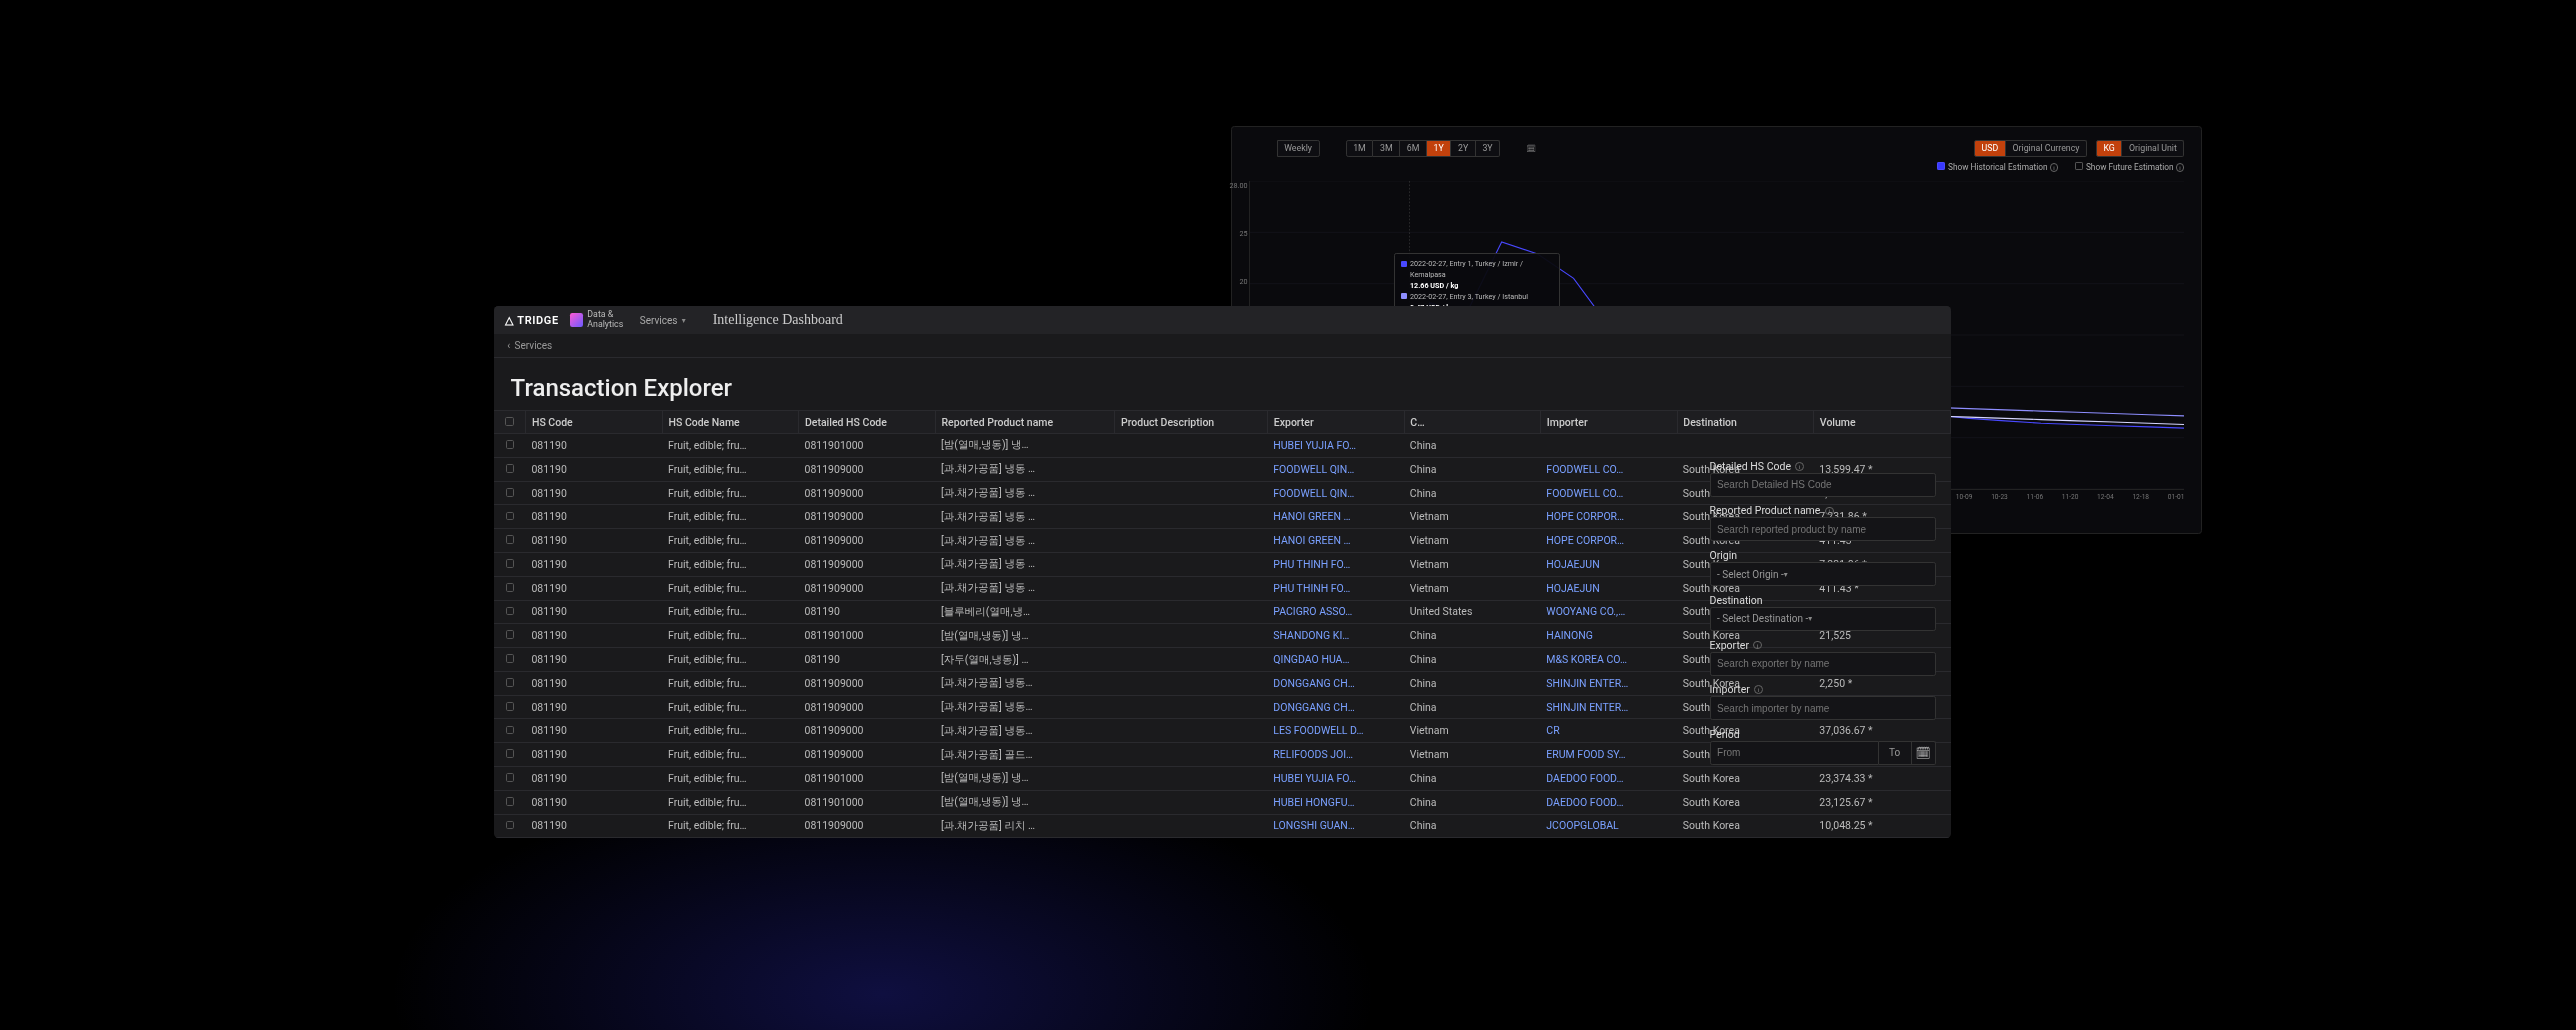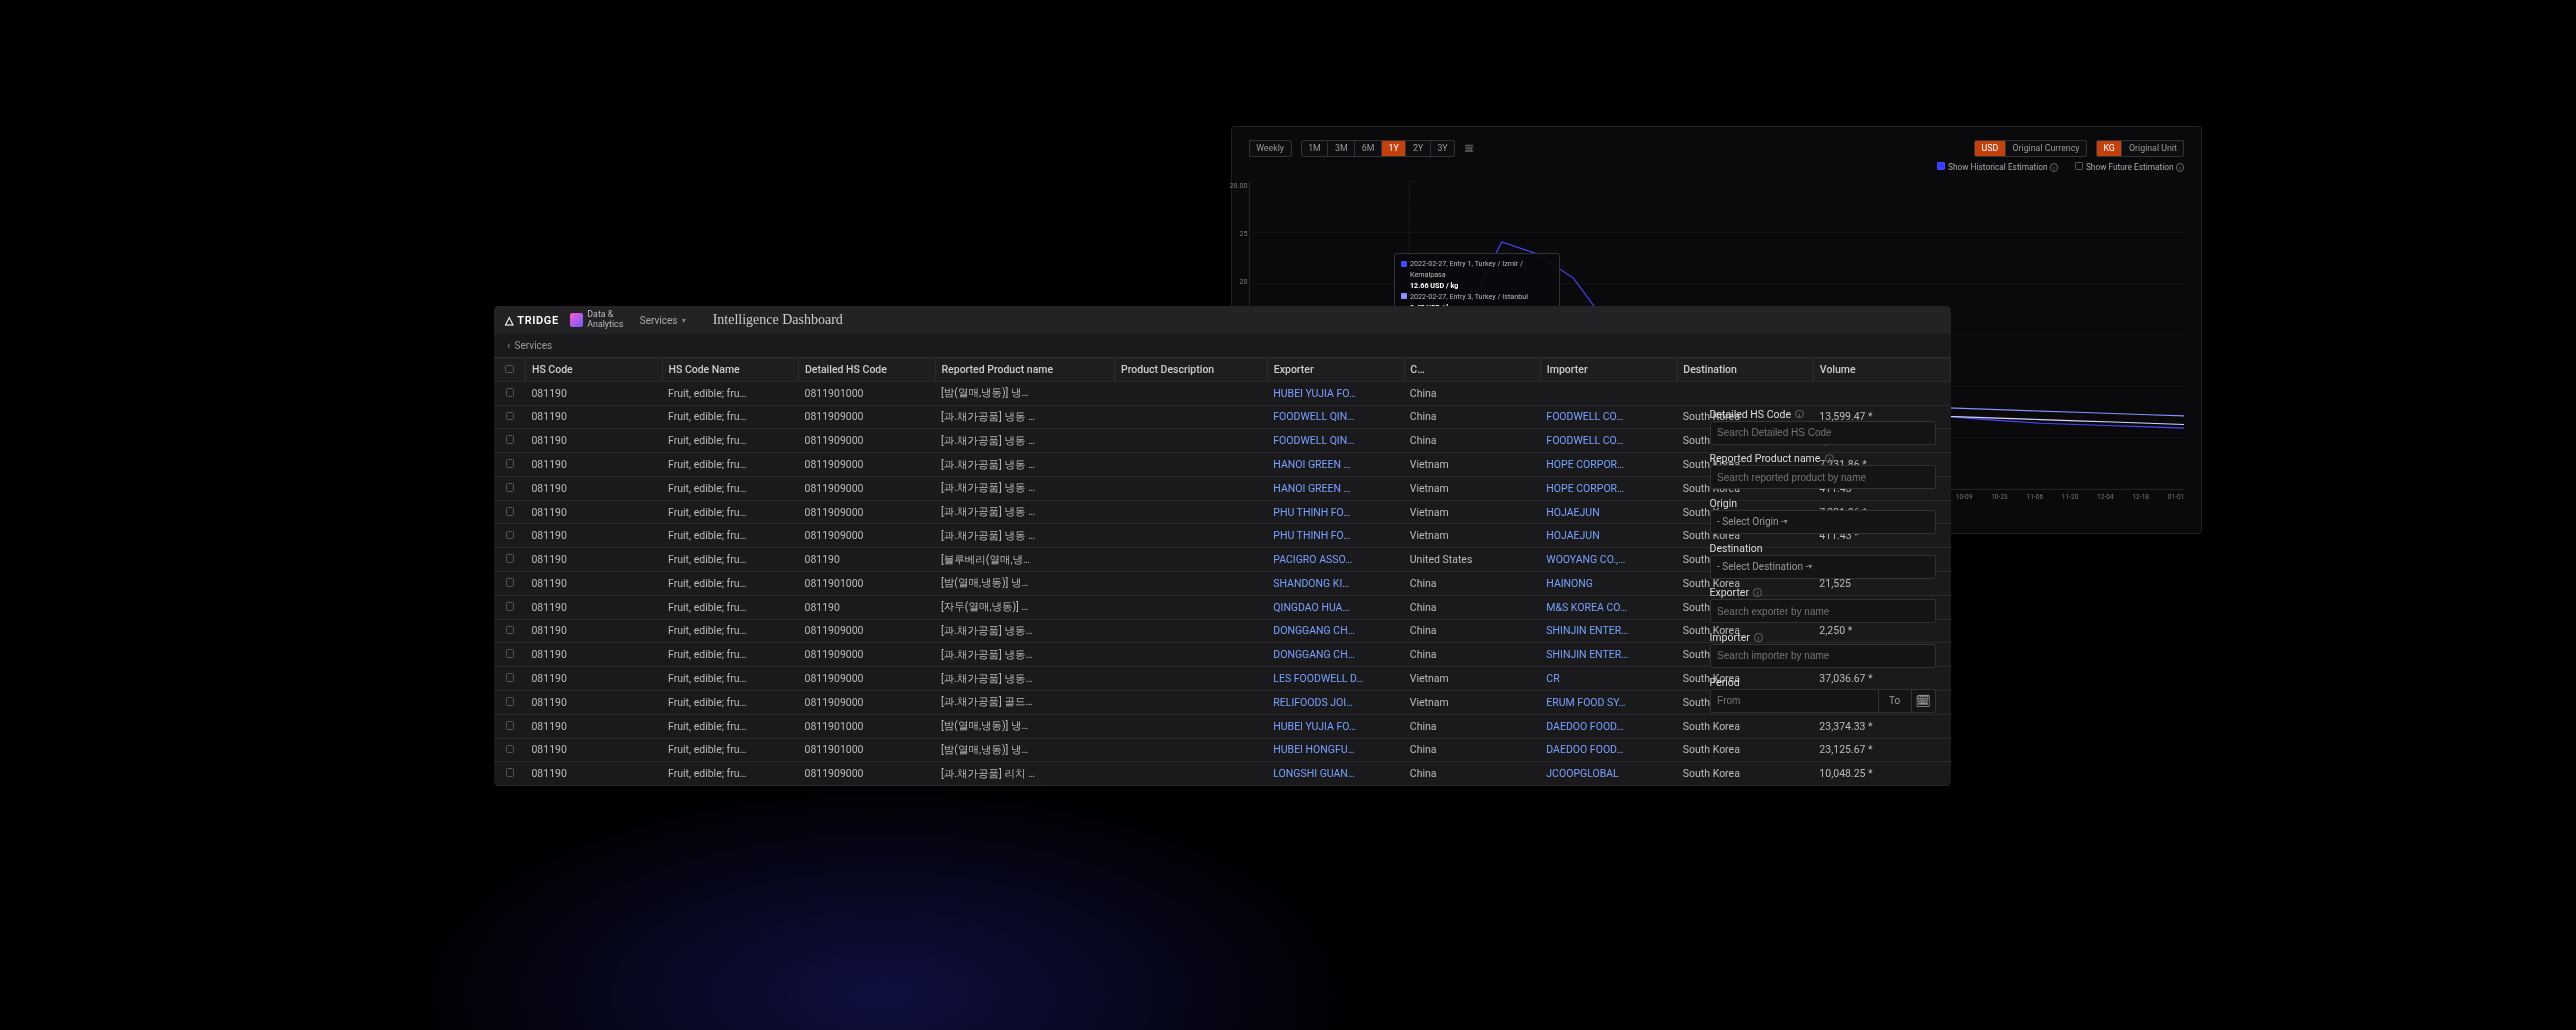--- a/index.html
+++ b/index.html
@@ -234,21 +234,21 @@
   col.c-dest { width:94px; }
   col.c-vol { width:94px; }
 </style>
 </head>
 <body>
 
 <div class="glow"></div>
 
 <div class="chart-window">
   <div class="chart-controls">
-    <div style="display:flex;gap:9px;align-items:center;">
+    <div style="display:flex;gap:26px;align-items:center;margin-left:28px;">
       <div class="seggroup">
         <span class="seg">Weekly</span>
       </div>
       <div class="seggroup" id="range-group">
           <span class="seg">1M</span>
           <span class="seg">3M</span>
           <span class="seg">6M</span>
           <span class="seg active">1Y</span>
           <span class="seg">2Y</span>
           <span class="seg">3Y</span>
@@ -351,20 +351,23 @@
     </span>
     <span class="menu">
       <span>Services</span>
       <span class="chevron">▾</span>
     </span>
     <span class="dash">Intelligence Dashboard</span>
   </div>
   <div class="crumb-row">
     <span>‹</span>
     <span>Services</span>
+  </div>
+  <div class="title-row">
+    <h1>Transaction Explorer</h1>
   </div>
 
   <div style="position:relative;">
     <table class="data">
       <colgroup>
         <col style="width:22px">
         <col class="c-hs">
           <col class="c-hsn">
           <col class="c-dhs">
           <col class="c-rpn">

